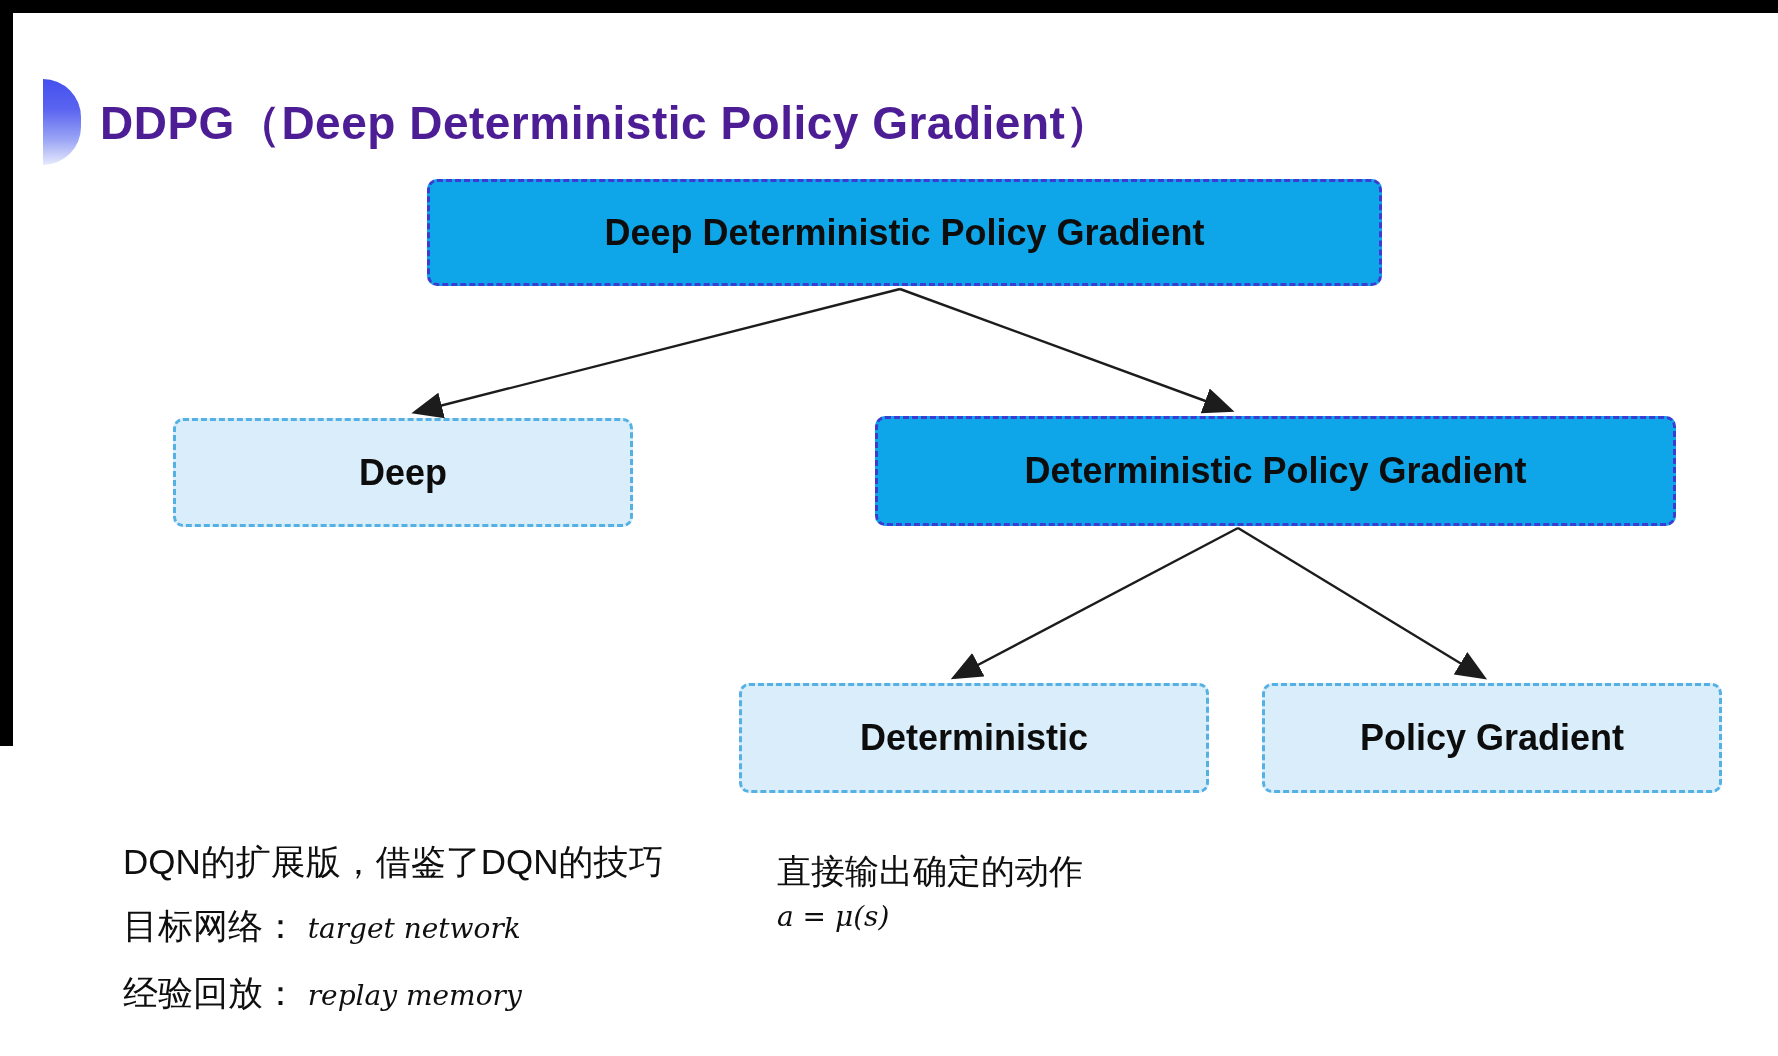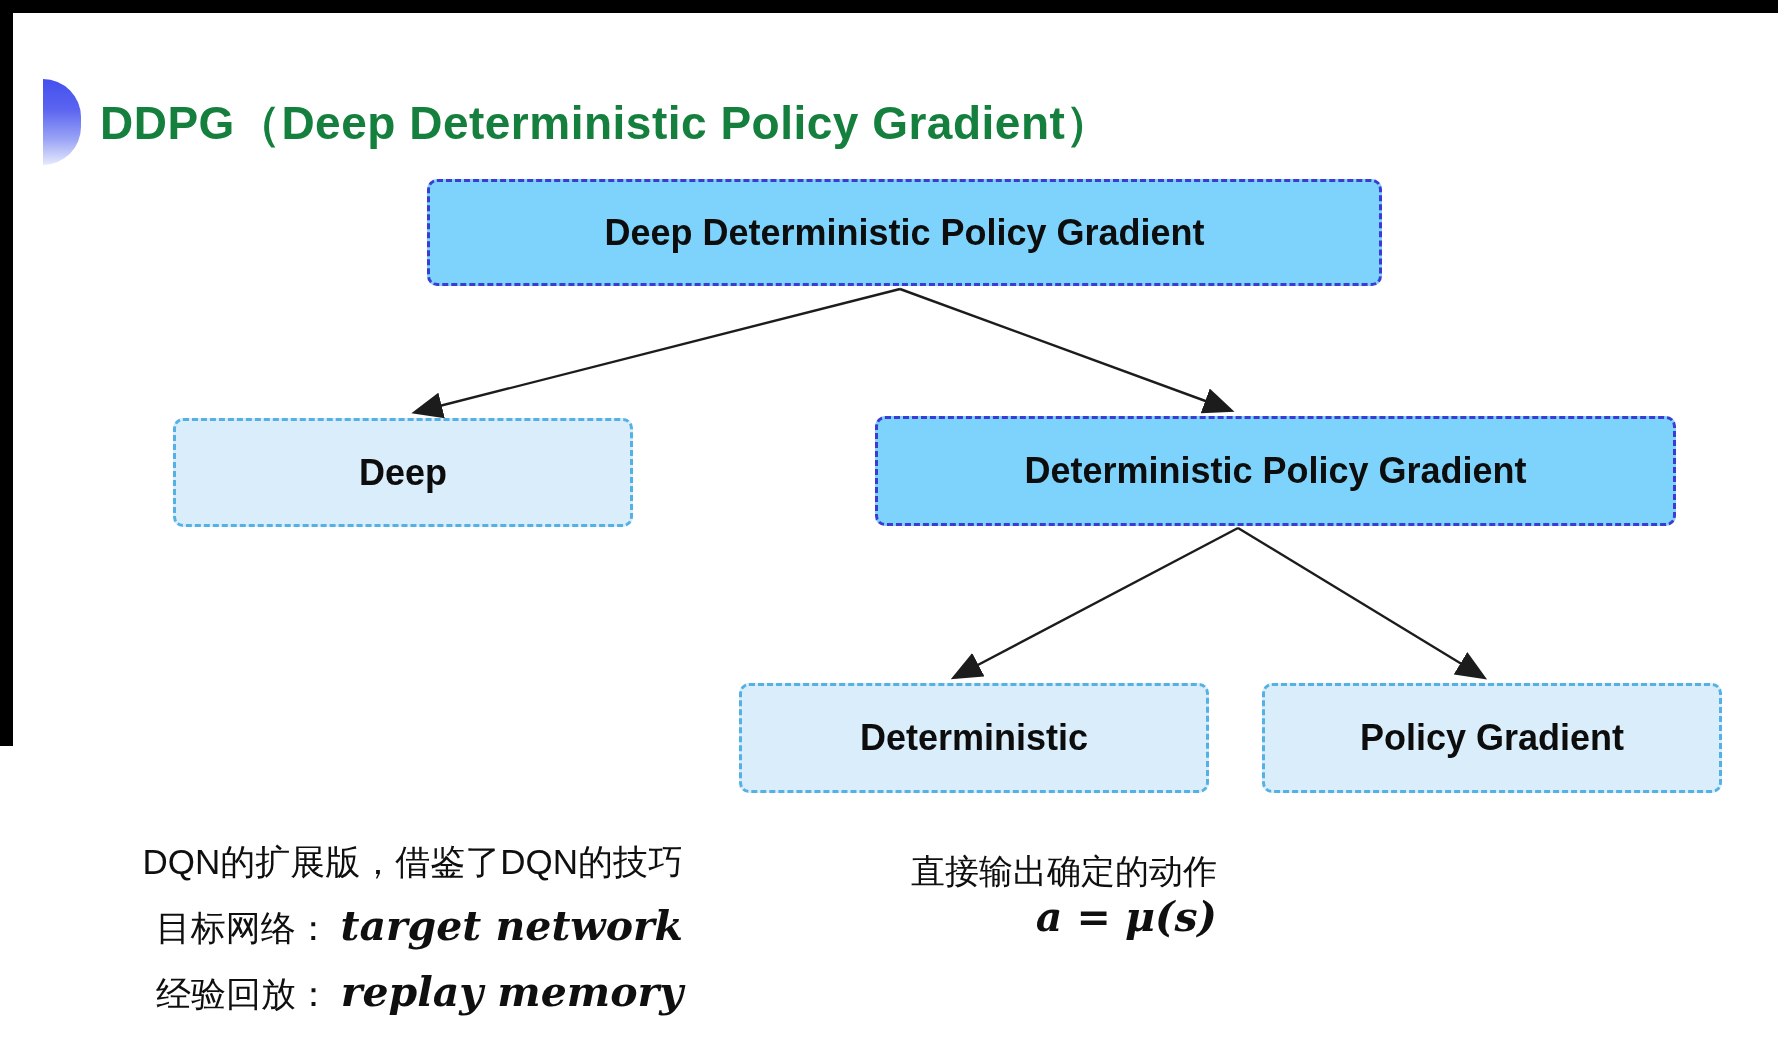--- a/index.html
+++ b/index.html
@@ -20,66 +20,65 @@
     left: 43px; top: 79px;
     width: 38px; height: 86px;
     border-radius: 0 43px 43px 0;
     background: linear-gradient(180deg, #4450ee 0%, #5a64f0 35%, #9aa4f5 70%, #e6eafc 100%);
   }
   .slide-title {
     position: absolute;
     left: 100px; top: 88px;
     font-size: 46px;
     line-height: 70px;
-    color: #15803d;
+    color: #4c1d95;
     font-weight: 600;
     letter-spacing: 0.5px;
     white-space: nowrap;
   }
 
   .node {
     position: absolute;
     box-sizing: border-box;
     border-radius: 10px;
     display: flex;
     align-items: center;
     justify-content: center;
     font-size: 36px;
     font-weight: 600;
     color: #0d0d0d;
   }
-  .node.purple { background: #7dd3fc; border: 3px dashed #3c3bd3; text-align: center; }
+  .node.purple { background: #0ea5e9; border: 3px dashed #3c3bd3; text-align: center; }
   .node.cyan   { background: #d9eefa; border: 3px dashed #55b0e4; text-align: center; }
 
   .node-ddpg { left: 427px; top: 179px; width: 955px; height: 107px; }
   .node-deep { left: 173px; top: 418px; width: 460px; height: 109px; }
   .node-dpg  { left: 875px; top: 416px; width: 801px; height: 110px; }
   .node-det  { left: 739px; top: 683px; width: 470px; height: 110px; }
   .node-pg   { left: 1262px; top: 683px; width: 460px; height: 110px; }
 
   .arrows { position: absolute; left: 0; top: 0; width: 1778px; height: 1056px; pointer-events: none; }
 
   .note {
     position: absolute;
-    text-align: right;
+    text-align: left;
     color: #0f0f0f;
   }
   .note .line { display: block; }
   .note-deep { left: 123px; top: 830px; width: 560px; font-size: 35px; }
   .note-deep .line { line-height: 64px; }
   .note-det  { left: 777px; top: 848px; width: 440px; font-size: 34px; }
   .note-det .line { line-height: 46px; }
   .note-pg   { left: 1272px; top: 848px; width: 440px; font-size: 34px; }
   .note-pg .line { line-height: 46px; }
 
   .math-italic {
     font-family: "DejaVu Serif", "Liberation Serif", serif;
     font-style: italic;
-    font-size: 41px;
-    font-weight: bold;
+    font-size: 28px;
   }
 </style>
 </head>
 <body>
 
 <div class="canvas">
 
   <div class="edge-bar top"></div>
   <div class="edge-bar left"></div>
 

